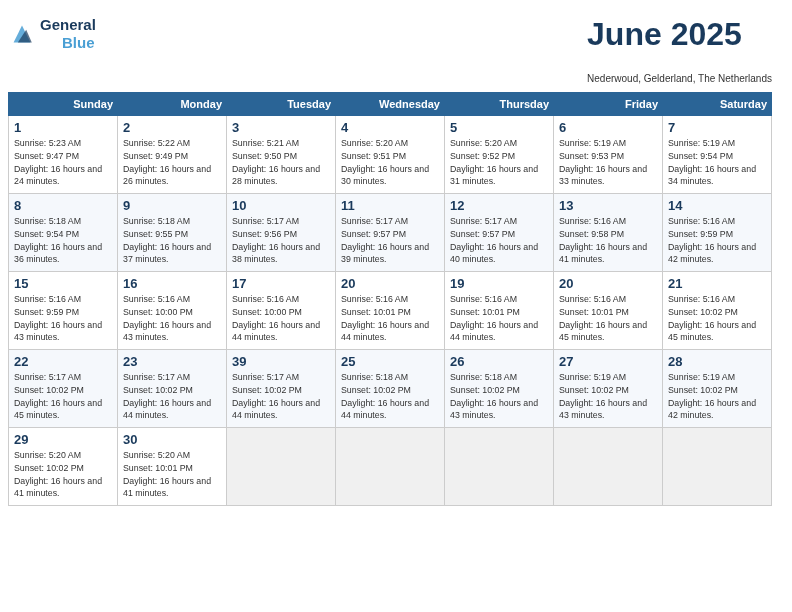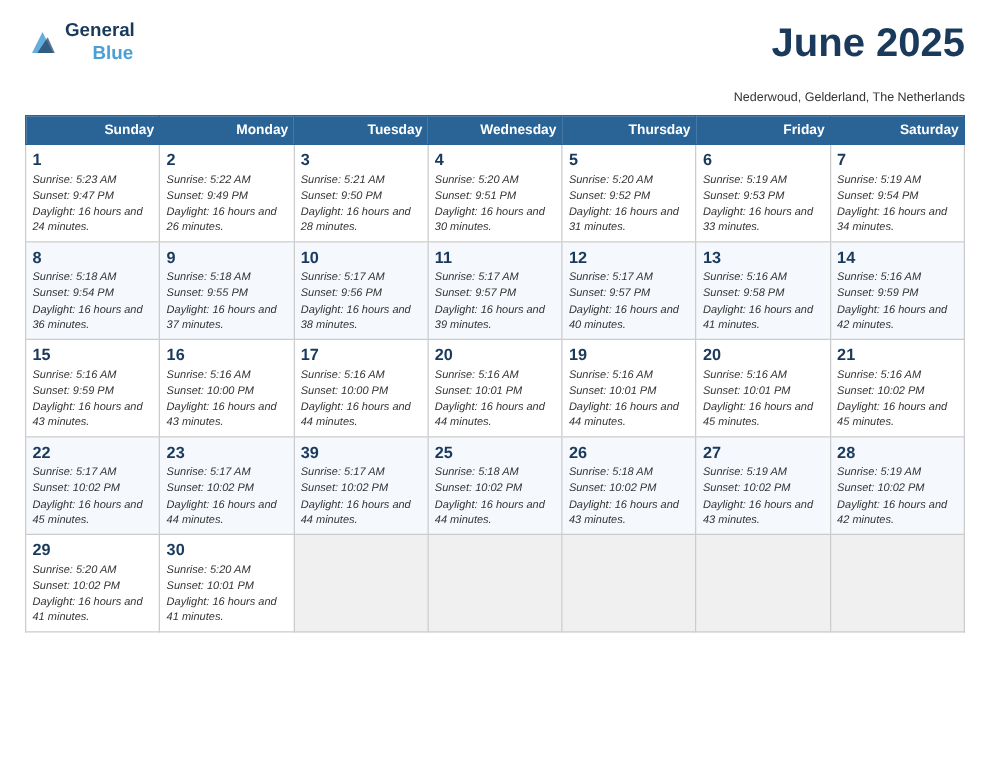--- a/index.html
+++ b/index.html
@@ -6,40 +6,39 @@
     body {
       font-family: Arial, sans-serif;
       background: #fff;
       width: 792px;
       height: 612px;
       overflow: hidden;
     }
     .page {
       width: 792px;
       height: 612px;
-      padding: 16px 20px 10px 20px;
+      padding: 16px 20px 10px 8px;
       background: #fff;
     }
     .header {
       display: flex;
       justify-content: space-between;
       align-items: flex-start;
       margin-bottom: 8px;
     }
     .logo {
       display: flex;
       align-items: center;
     }
     .logo-icon {
       width: 28px;
       height: 28px;
       margin-right: 4px;
     }
     .title-block {
-      text-align: right;
     }
     .month-title {
       font-size: 32px;
       font-weight: bold;
       color: #1a3a5c;
     }
     .location-title {
       font-size: 10px;
       color: #333;
       margin-top: 20px;
@@ -72,21 +71,20 @@
     .day-num {
       font-size: 13px;
       font-weight: bold;
       color: #1a3a5c;
       margin-bottom: 2px;
     }
     .day-info {
       font-size: 8.8px;
       color: #333;
       line-height: 1.45;
-      font-style: italic;
     }
     .empty-cell {
       background: #f0f0f0 !important;
     }
     .last-row td {
       height: 70px;
     }
   </style>
 </head>
 <body>

